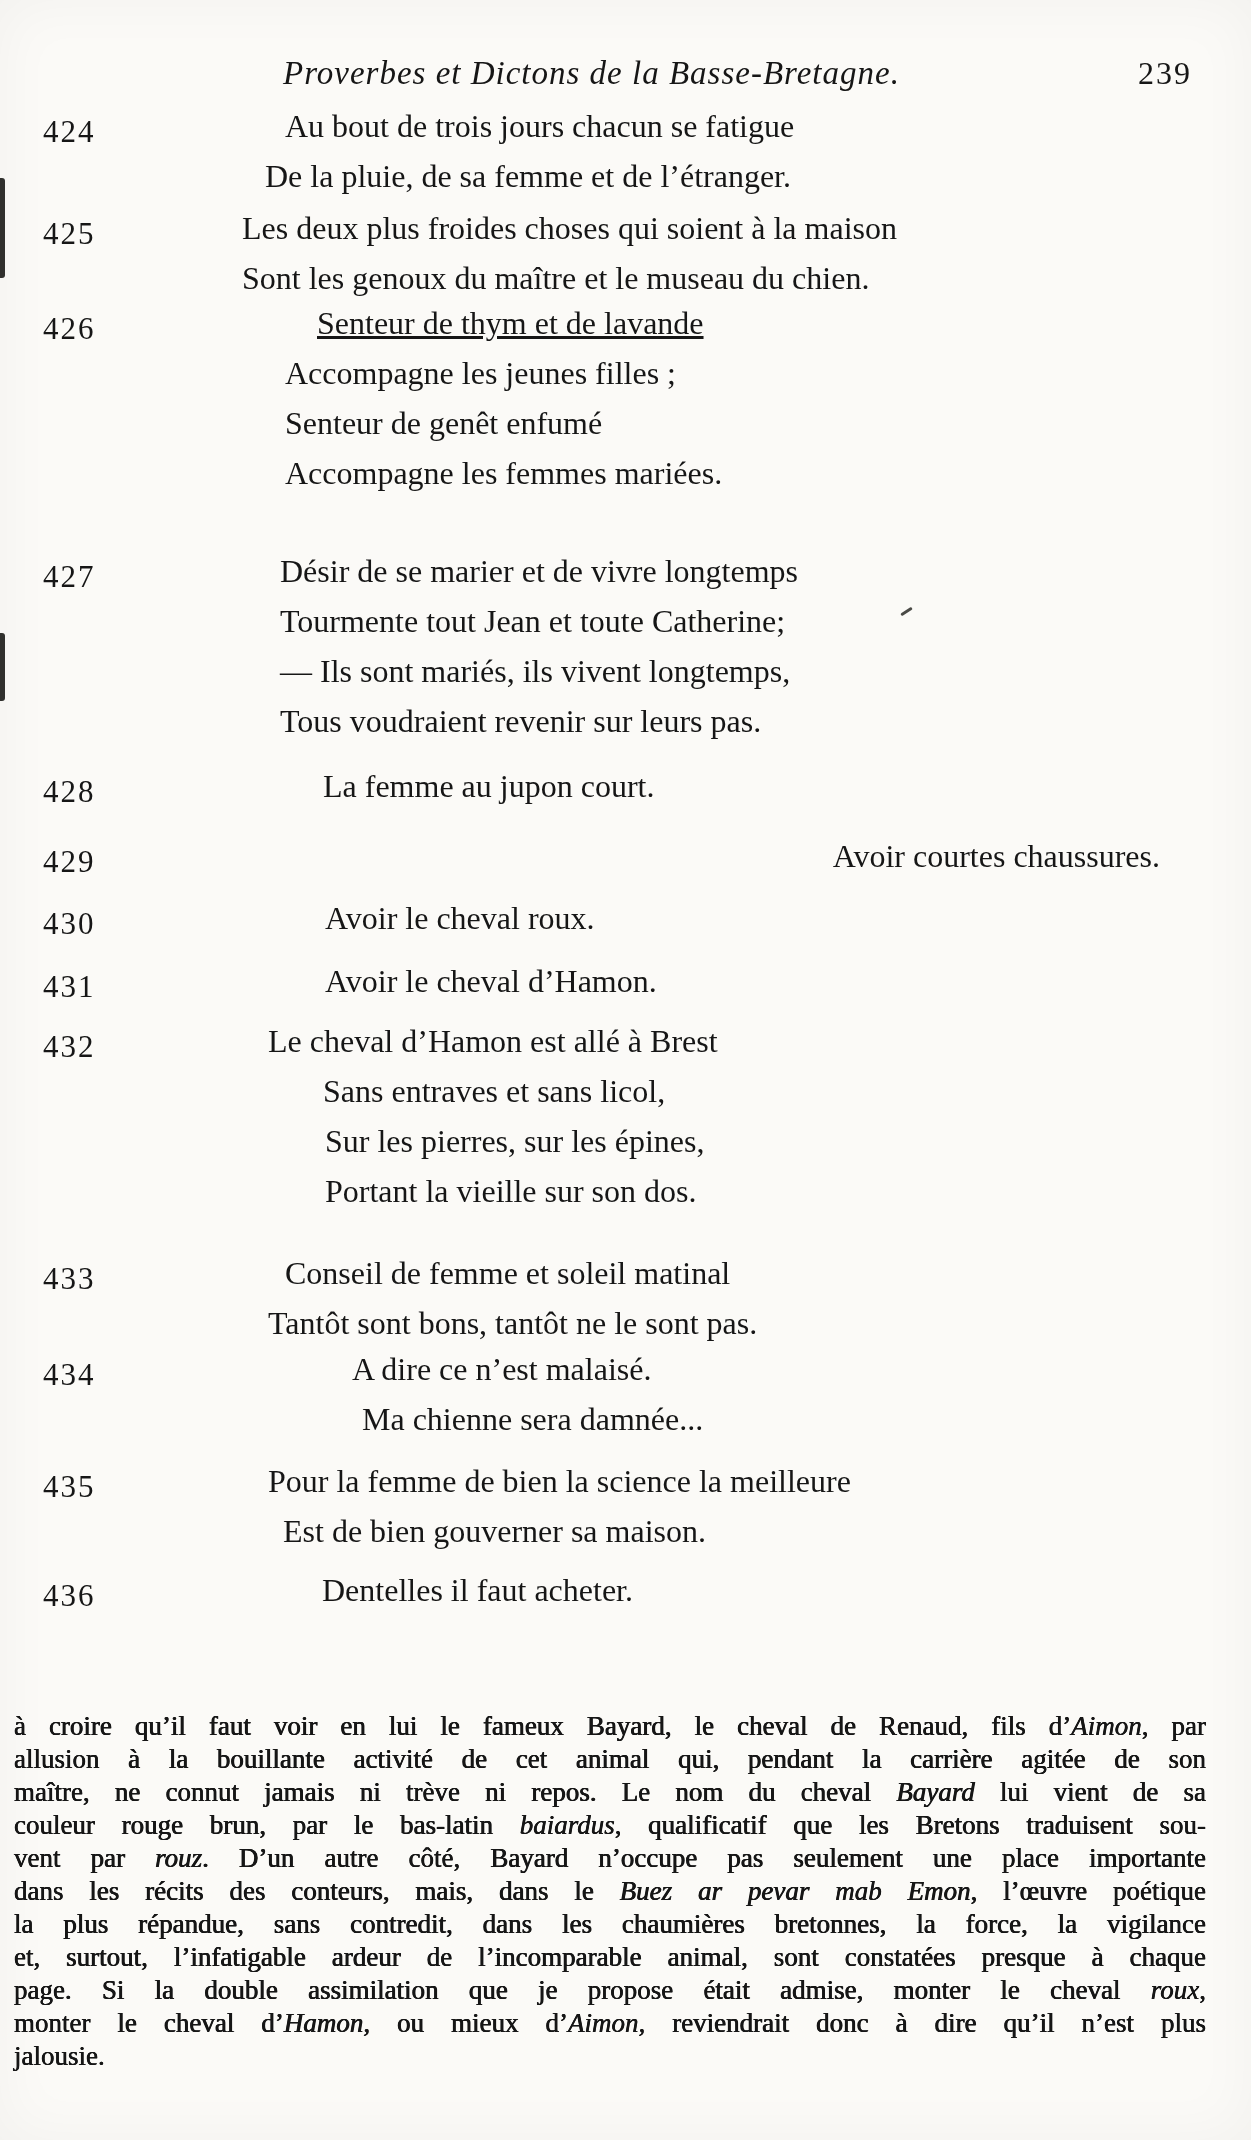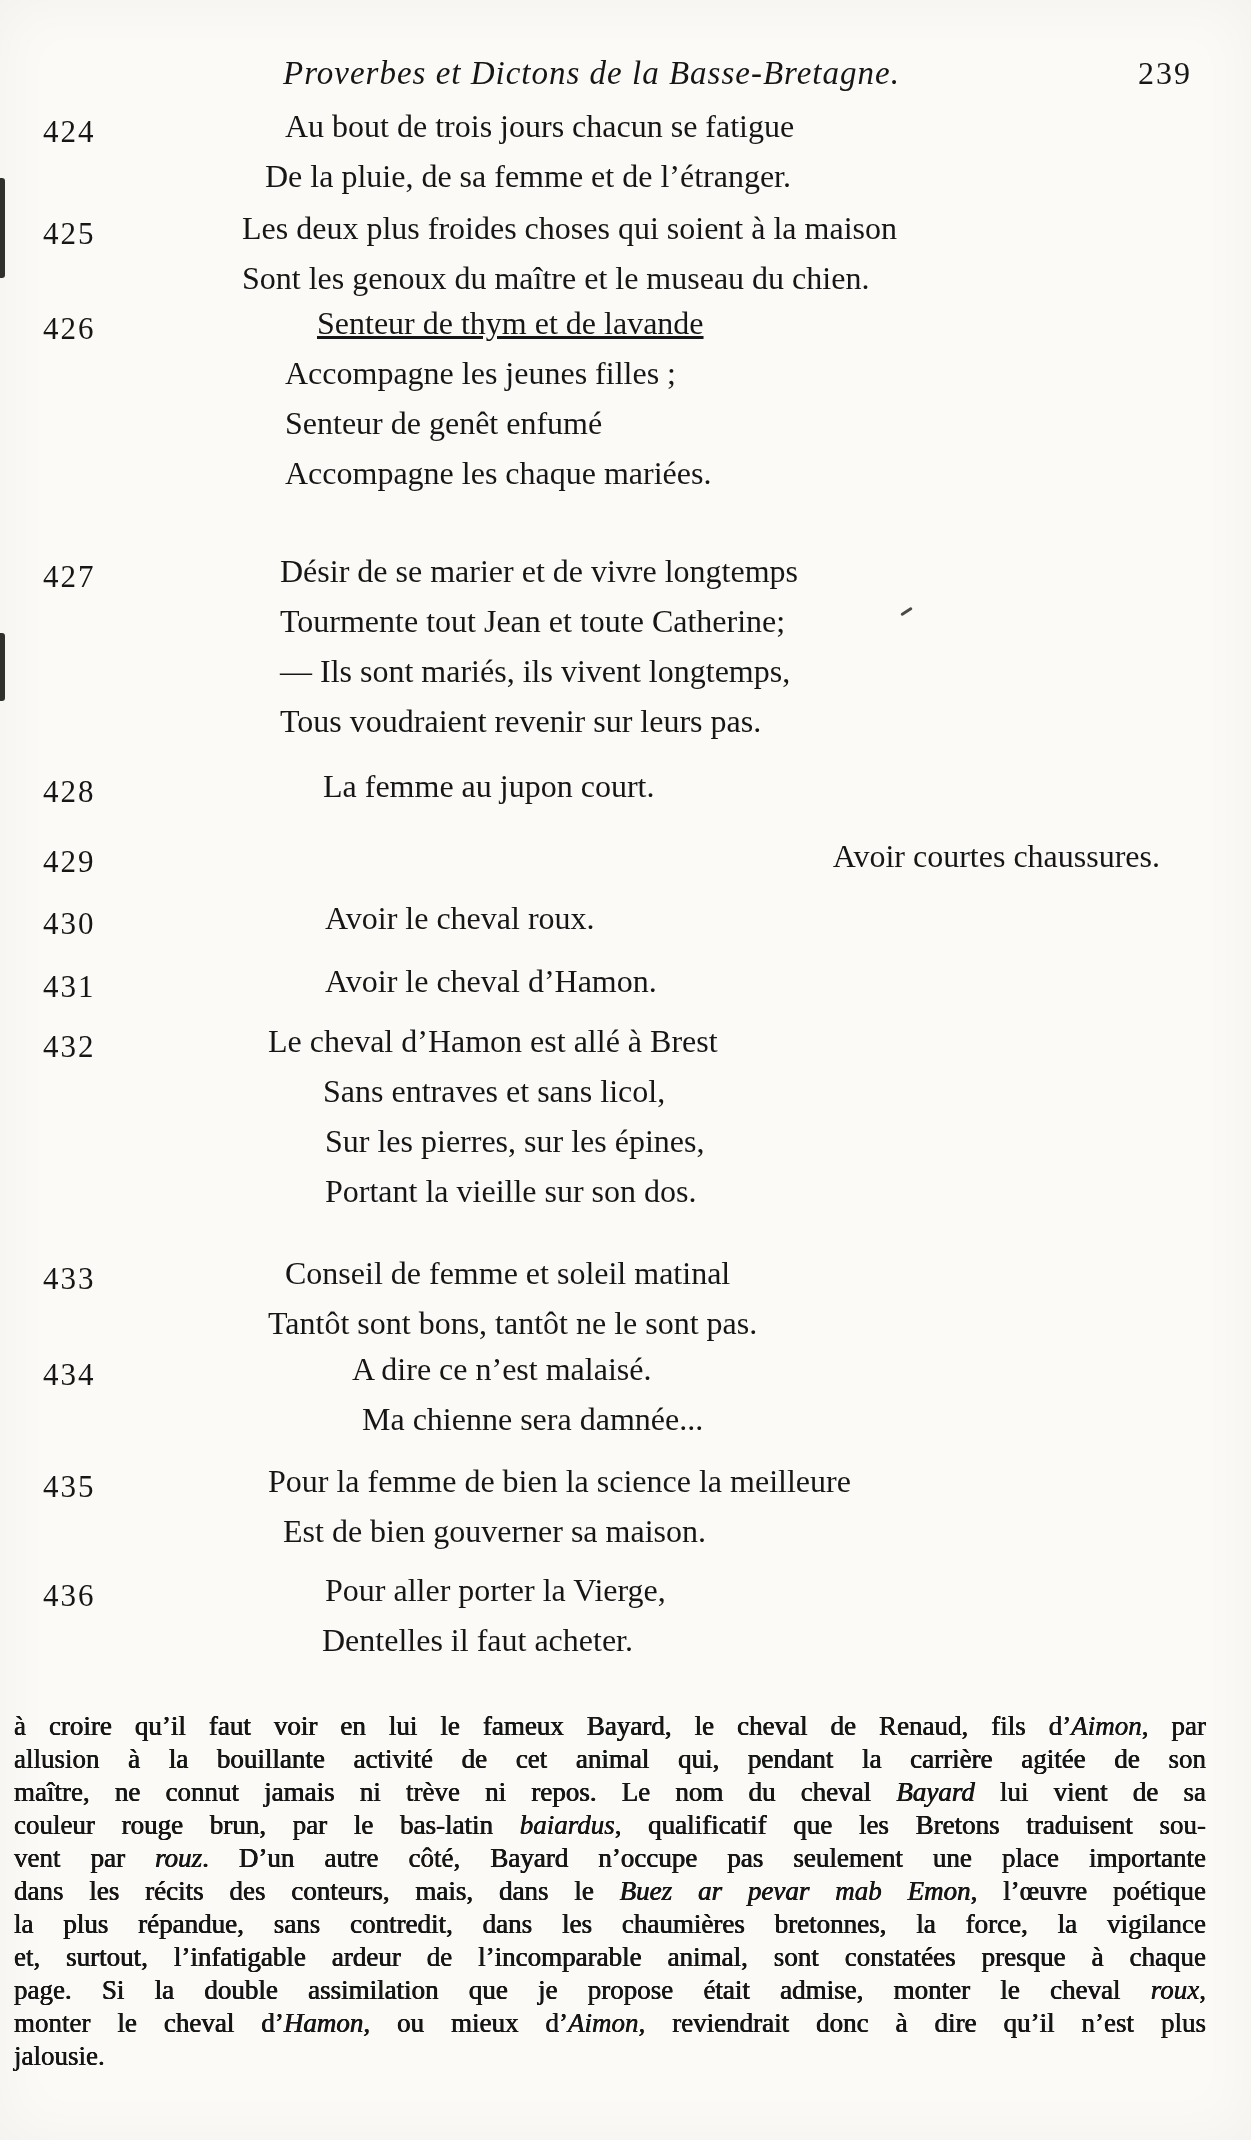--- a/index.html
+++ b/index.html
@@ -68,21 +68,21 @@
       <div class="proverb-entry" style="top: 203px;">
         <div class="entry-number">425</div>
         <div class="verse-line" style="padding-left: 242px;">Les deux plus froides choses qui soient à la maison</div>
         <div class="verse-line" style="padding-left: 242px;">Sont les genoux du maître et le museau du chien.</div>
       </div>
       <div class="proverb-entry" style="top: 298px;">
         <div class="entry-number">426</div>
         <div class="verse-line" style="padding-left: 317px; text-decoration: underline;">Senteur de thym et de lavande</div>
         <div class="verse-line" style="padding-left: 285px;">Accompagne les jeunes filles ;</div>
         <div class="verse-line" style="padding-left: 285px;">Senteur de genêt enfumé</div>
-        <div class="verse-line" style="padding-left: 285px;">Accompagne les chaque mariées.</div>
+        <div class="verse-line" style="padding-left: 285px;">Accompagne les femmes mariées.</div>
       </div>
       <div class="proverb-entry" style="top: 546px;">
         <div class="entry-number">427</div>
         <div class="verse-line" style="padding-left: 280px;">Désir de se marier et de vivre longtemps</div>
         <div class="verse-line" style="padding-left: 280px;">Tourmente tout Jean et toute Catherine;</div>
         <div class="verse-line" style="padding-left: 280px;">— Ils sont mariés, ils vivent longtemps,</div>
         <div class="verse-line" style="padding-left: 280px;">Tous voudraient revenir sur leurs pas.</div>
       </div>
       <div class="proverb-entry" style="top: 761px;">
         <div class="entry-number">428</div>
@@ -117,21 +117,20 @@
         <div class="verse-line" style="padding-left: 352px;">A dire ce n’est malaisé.</div>
         <div class="verse-line" style="padding-left: 362px;">Ma chienne sera damnée...</div>
       </div>
       <div class="proverb-entry" style="top: 1456px;">
         <div class="entry-number">435</div>
         <div class="verse-line" style="padding-left: 268px;">Pour la femme de bien la science la meilleure</div>
         <div class="verse-line" style="padding-left: 283px;">Est de bien gouverner sa maison.</div>
       </div>
       <div class="proverb-entry" style="top: 1565px;">
         <div class="entry-number">436</div>
-        <div class="verse-line" style="padding-left: 325px;">Pour aller porter la Vierge,</div>
         <div class="verse-line" style="padding-left: 322px;">Dentelles il faut acheter.</div>
       </div>
     </div>
 
   <div class="footnote" id="footnote">
       <div class="footnote-line"><span>à croire qu’il faut voir en lui le fameux Bayard, le cheval de Renaud, fils d’</span><span class="italic">Aimon</span><span>, par</span></div>
       <div class="footnote-line"><span>allusion à la bouillante activité de cet animal qui, pendant la carrière agitée de son</span></div>
       <div class="footnote-line"><span>maître, ne connut jamais ni trève ni repos. Le nom du cheval </span><span class="italic">Bayard</span><span> lui vient de sa</span></div>
       <div class="footnote-line"><span>couleur rouge brun, par le bas-latin </span><span class="italic">baiardus</span><span>, qualificatif que les Bretons traduisent sou-</span></div>
       <div class="footnote-line"><span>vent par </span><span class="italic">rouz</span><span>. D’un autre côté, Bayard n’occupe pas seulement une place importante</span></div>

